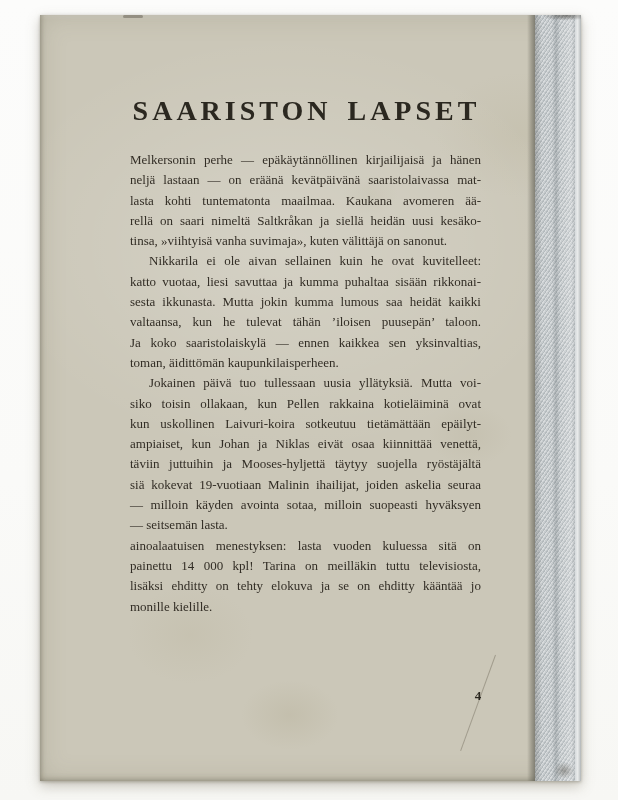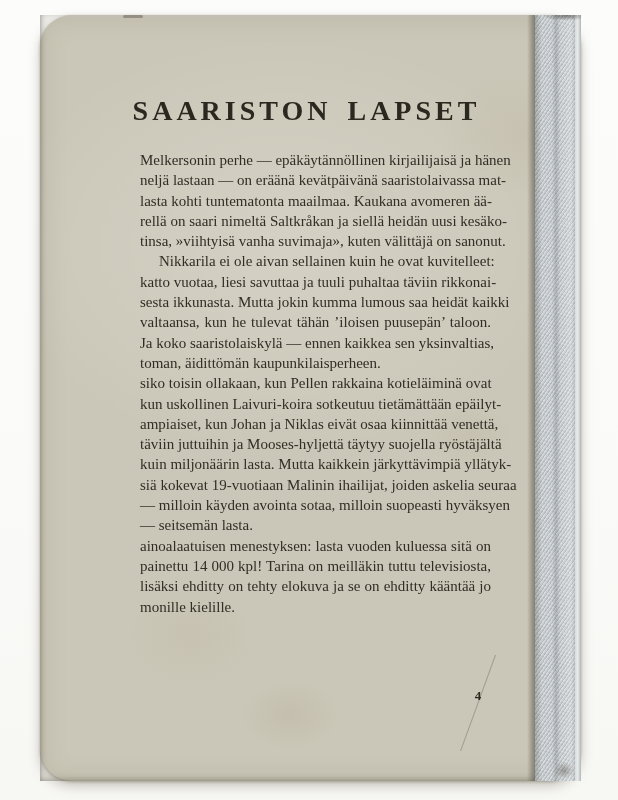--- a/index.html
+++ b/index.html
@@ -17,21 +17,20 @@
     position:absolute;left:40px;top:15px;width:541px;height:766px;
     background:
       radial-gradient(420px 300px at 45% 30%, rgba(255,255,255,.18), rgba(0,0,0,0) 70%),
       radial-gradient(120px 90px at 480px 120px, rgba(165,155,120,.12), rgba(0,0,0,0) 70%),
       radial-gradient(70px 50px at 250px 700px, rgba(150,140,105,.14), rgba(0,0,0,0) 70%),
       radial-gradient(90px 70px at 150px 620px, rgba(160,150,115,.10), rgba(0,0,0,0) 70%),
       radial-gradient(40px 28px at 330px 180px, rgba(150,140,110,.10), rgba(0,0,0,0) 70%),
       radial-gradient(60px 44px at 430px 420px, rgba(150,140,110,.10), rgba(0,0,0,0) 70%),
       #cbc7b8;
     box-shadow:0 5px 12px rgba(110,100,80,.35), 0 1px 3px rgba(90,85,70,.4);
-    border-radius:32px;
   }
   .book::before{ 
     content:"";position:absolute;inset:0;pointer-events:none;
     box-shadow:
       inset 0 0 26px rgba(115,108,88,.22),
       inset 3px 0 5px -2px rgba(95,90,75,.45),
       inset 0 3px 4px -2px rgba(255,255,255,.35),
       inset 0 -4px 6px -3px rgba(95,90,75,.45);
   }
   .spine-groove{
@@ -67,22 +66,22 @@
     transform:rotate(20deg);transform-origin:top center;
   }
   .title{
     position:absolute;left:91px;top:82px;width:351px;margin:0;
     font-family:"Liberation Serif","DejaVu Serif",serif;
     font-weight:700;font-size:28px;line-height:28px;
     letter-spacing:4px;word-spacing:5px;
     color:#2b2820;text-align:center;white-space:nowrap;
   }
   .text-block{
-    position:absolute;left:100px;top:135px;width:351px;
-    font-size:15px;line-height:20.3px;color:#322d25;
+    position:absolute;left:90px;top:135px;width:351px;
+    font-size:13px;line-height:20.3px;color:#322d25;
   }
   .paragraph{margin:0;}
   .line{
     height:20.3px;white-space:nowrap;
     text-align:justify;text-align-last:justify;
   }
   .line.indent{text-indent:19px;}
   .line.last{text-align-last:left;}
   .page-number{
     position:absolute;left:428px;top:673px;width:20px;
@@ -107,32 +106,32 @@
     <div class="text-block" id="paragraphs">
         <div class="paragraph">
           <div class="line">Melkersonin perhe — epäkäytännöllinen kirjailijaisä ja hänen</div>
           <div class="line">neljä lastaan — on eräänä kevätpäivänä saaristolaivassa mat-</div>
           <div class="line">lasta kohti tuntematonta maailmaa. Kaukana avomeren ää-</div>
           <div class="line">rellä on saari nimeltä Saltkråkan ja siellä heidän uusi kesäko-</div>
           <div class="line last">tinsa, »viihtyisä vanha suvimaja», kuten välittäjä on sanonut.</div>
         </div>
         <div class="paragraph">
           <div class="line indent">Nikkarila ei ole aivan sellainen kuin he ovat kuvitelleet:</div>
-          <div class="line">katto vuotaa, liesi savuttaa ja tuuli puhaltaa täviin rikkonai-</div>
+          <div class="line">katto vuotaa, liesi savuttaa ja kumma puhaltaa sisään rikkonai-</div>
           <div class="line">sesta ikkunasta. Mutta jokin kumma lumous saa heidät kaikki</div>
           <div class="line">valtaansa, kun he tulevat tähän ’iloisen puusepän’ taloon.</div>
           <div class="line">Ja koko saaristolaiskylä — ennen kaikkea sen yksinvaltias,</div>
           <div class="line last">toman, äidittömän kaupunkilaisperheen.</div>
         </div>
         <div class="paragraph">
+          <div class="line indent">Jokainen päivä tuo tullessaan uusia yllätyksiä. Mutta voi-</div>
           <div class="line">siko toisin ollakaan, kun Pellen rakkaina kotieläiminä ovat</div>
           <div class="line">kun uskollinen Laivuri-koira sotkeutuu tietämättään epäilyt-</div>
           <div class="line">ampiaiset, kun Johan ja Niklas eivät osaa kiinnittää venettä,</div>
           <div class="line">täviin juttuihin ja Mooses-hyljettä täytyy suojella ryöstäjältä</div>
-          <div class="line">kuin miljonäärin lasta. Mutta kaikkein järkyttävimpiä yllätyk-</div>
           <div class="line">siä kokevat 19-vuotiaan Malinin ihailijat, joiden askelia seuraa</div>
           <div class="line">— milloin käyden avointa sotaa, milloin suopeasti hyväksyen</div>
           <div class="line last">— seitsemän lasta.</div>
         </div>
         <div class="paragraph">
           <div class="line">ainoalaatuisen menestyksen: lasta vuoden kuluessa sitä on</div>
           <div class="line">painettu 14 000 kpl! Tarina on meilläkin tuttu televisiosta,</div>
           <div class="line">lisäksi ehditty on tehty elokuva ja se on ehditty kääntää jo</div>
           <div class="line last">monille kielille.</div>
         </div>

